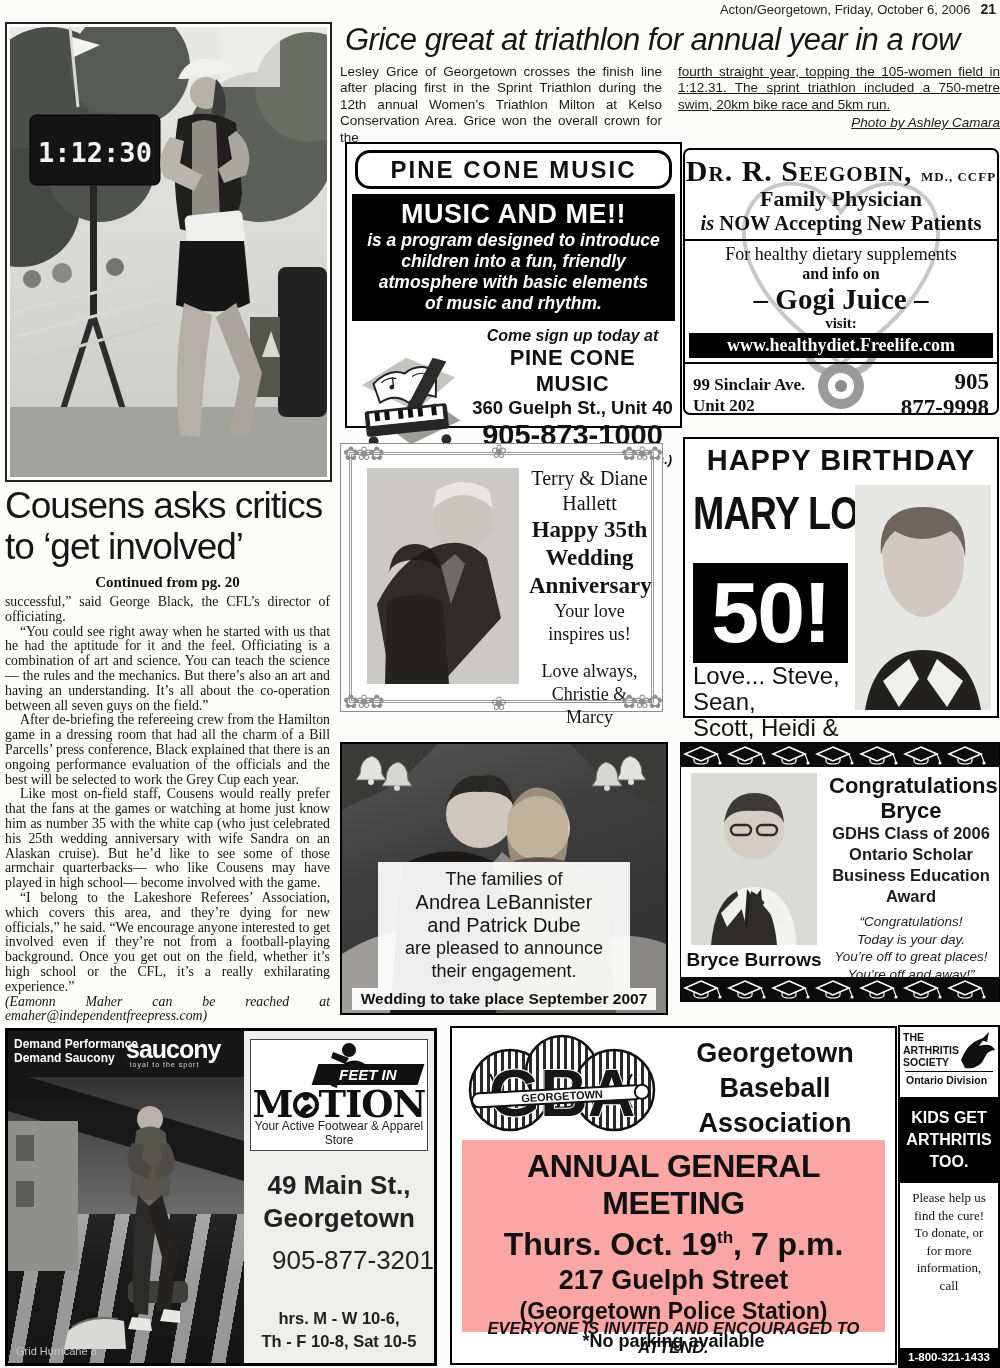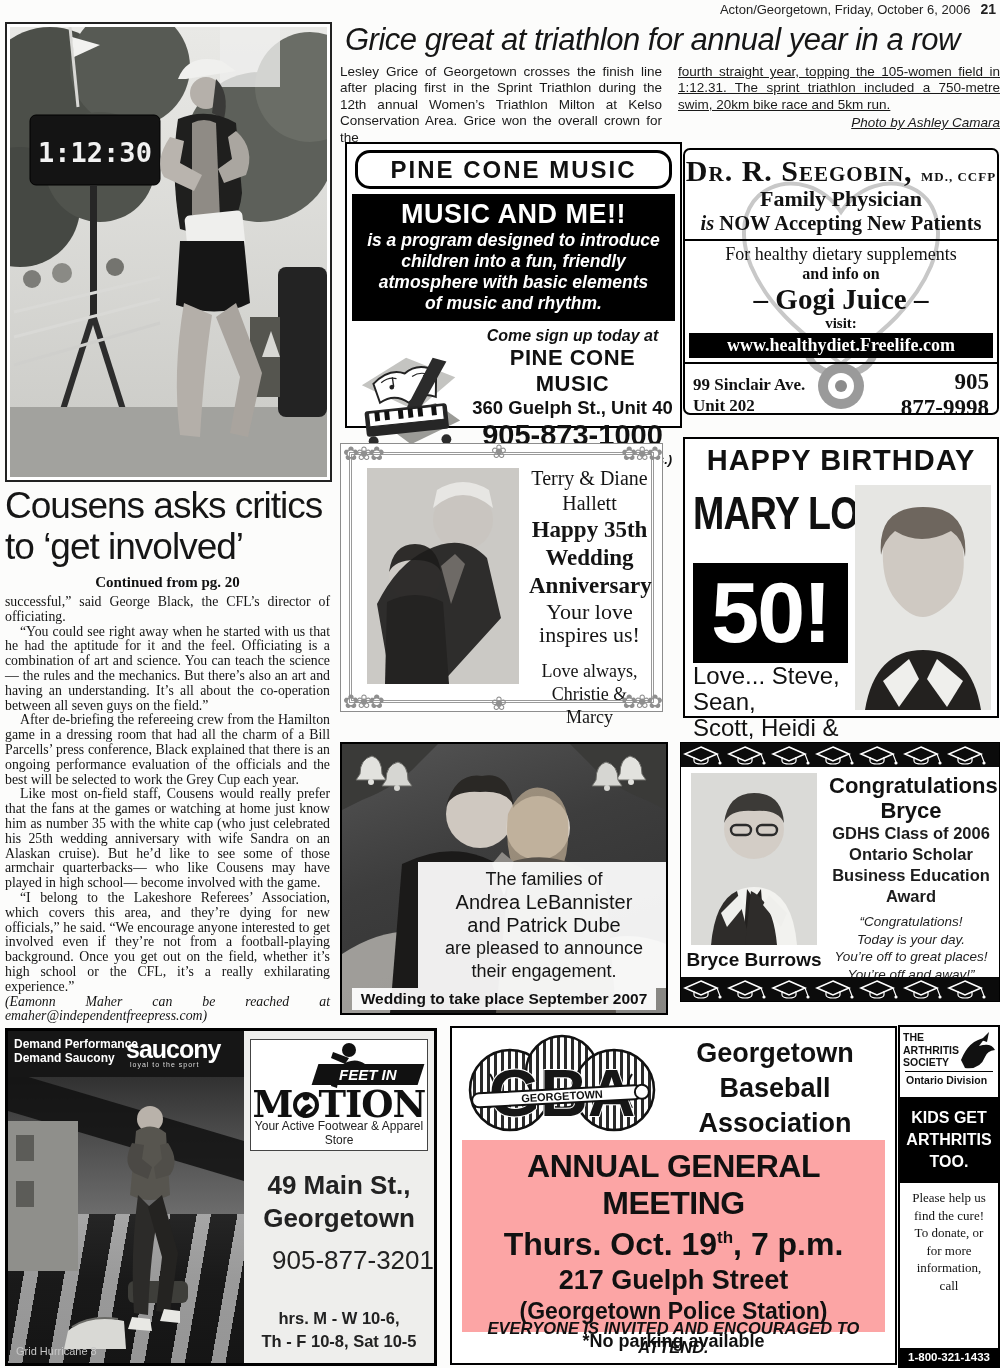--- a/index.html
+++ b/index.html
@@ -67,38 +67,38 @@
 
   
   .ad-hallett{left:340px;top:443px;width:321px;height:267px;border:1px solid #8d8d8d;background:#fff;}
   .hl-inner{position:absolute;left:8px;top:8px;right:8px;bottom:8px;border:3px double #9a9a9a;}
   .hl-fl{position:absolute;color:#8f8f8f;font-size:19px;letter-spacing:-3px;z-index:2;}
   .hl-photo{position:absolute;left:26px;top:24px;width:152px;height:216px;}
   .hl-text{position:absolute;left:188px;top:22px;right:12px;text-align:center;
            font-family:"Liberation Serif",serif;color:#141414;}
   .hl-n{font-size:20px;line-height:25px;}
   .hl-t{font-weight:bold;font-size:23px;line-height:28px;}
-  .hl-s{font-size:22px;line-height:23px;}
+  .hl-s{font-size:18px;line-height:23px;}
   .hl-c{font-size:18px;line-height:23px;}
 
   
   .ad-marylou{left:683px;top:437px;width:312px;height:277px;border:2px solid #000;background:#fff;}
   .ml-banner{position:absolute;top:5px;left:0;right:0;text-align:center;font-weight:bold;font-size:29px;letter-spacing:1px;}
   .ml-name{position:absolute;left:8px;top:46px;font-weight:bold;font-size:47px;letter-spacing:-1px;
            transform:scaleX(.80);transform-origin:left top;white-space:nowrap;}
   .ml-photo{position:absolute;left:170px;top:46px;width:136px;height:225px;}
   .ml-50{position:absolute;left:8px;top:124px;width:155px;height:100px;background:#000;color:#fff;
          font-weight:bold;font-size:86px;line-height:98px;text-align:center;letter-spacing:-2px;}
   .ml-msg{position:absolute;left:8px;top:224px;width:160px;font-size:24px;line-height:26px;}
 
   
   .ad-engage{left:340px;top:742px;width:324px;height:269px;border:2px solid #000;overflow:hidden;
              background:linear-gradient(160deg,#555 0%,#3d3d3d 40%,#2e2e2e 100%);}
   .en-box{position:absolute;left:36px;top:118px;width:252px;height:120px;background:rgba(255,255,255,.93);
-          text-align:center;padding-top:6px;font-size:18px;line-height:23px;color:#141414;margin-left:40px;}
+          text-align:center;padding-top:6px;font-size:18px;line-height:23px;color:#141414;}
   .en-big{font-size:20px;}
   .en-wed{position:absolute;left:10px;top:244px;right:10px;text-align:center;background:rgba(255,255,255,.93);
           font-weight:bold;font-size:15.5px;padding:2px 0;}
 
   
   .ad-bryce{left:680px;top:742px;width:318px;height:258px;border:1px solid #000;background:#fff;}
   .br-strip{position:absolute;left:0;right:0;height:24px;}
   .br-strip.top{top:0;} .br-strip.bot{bottom:0;}
   .br-photo{position:absolute;left:10px;top:30px;width:126px;height:172px;}
   .br-capt{position:absolute;left:2px;top:206px;width:142px;text-align:center;font-weight:bold;font-size:19px;}

